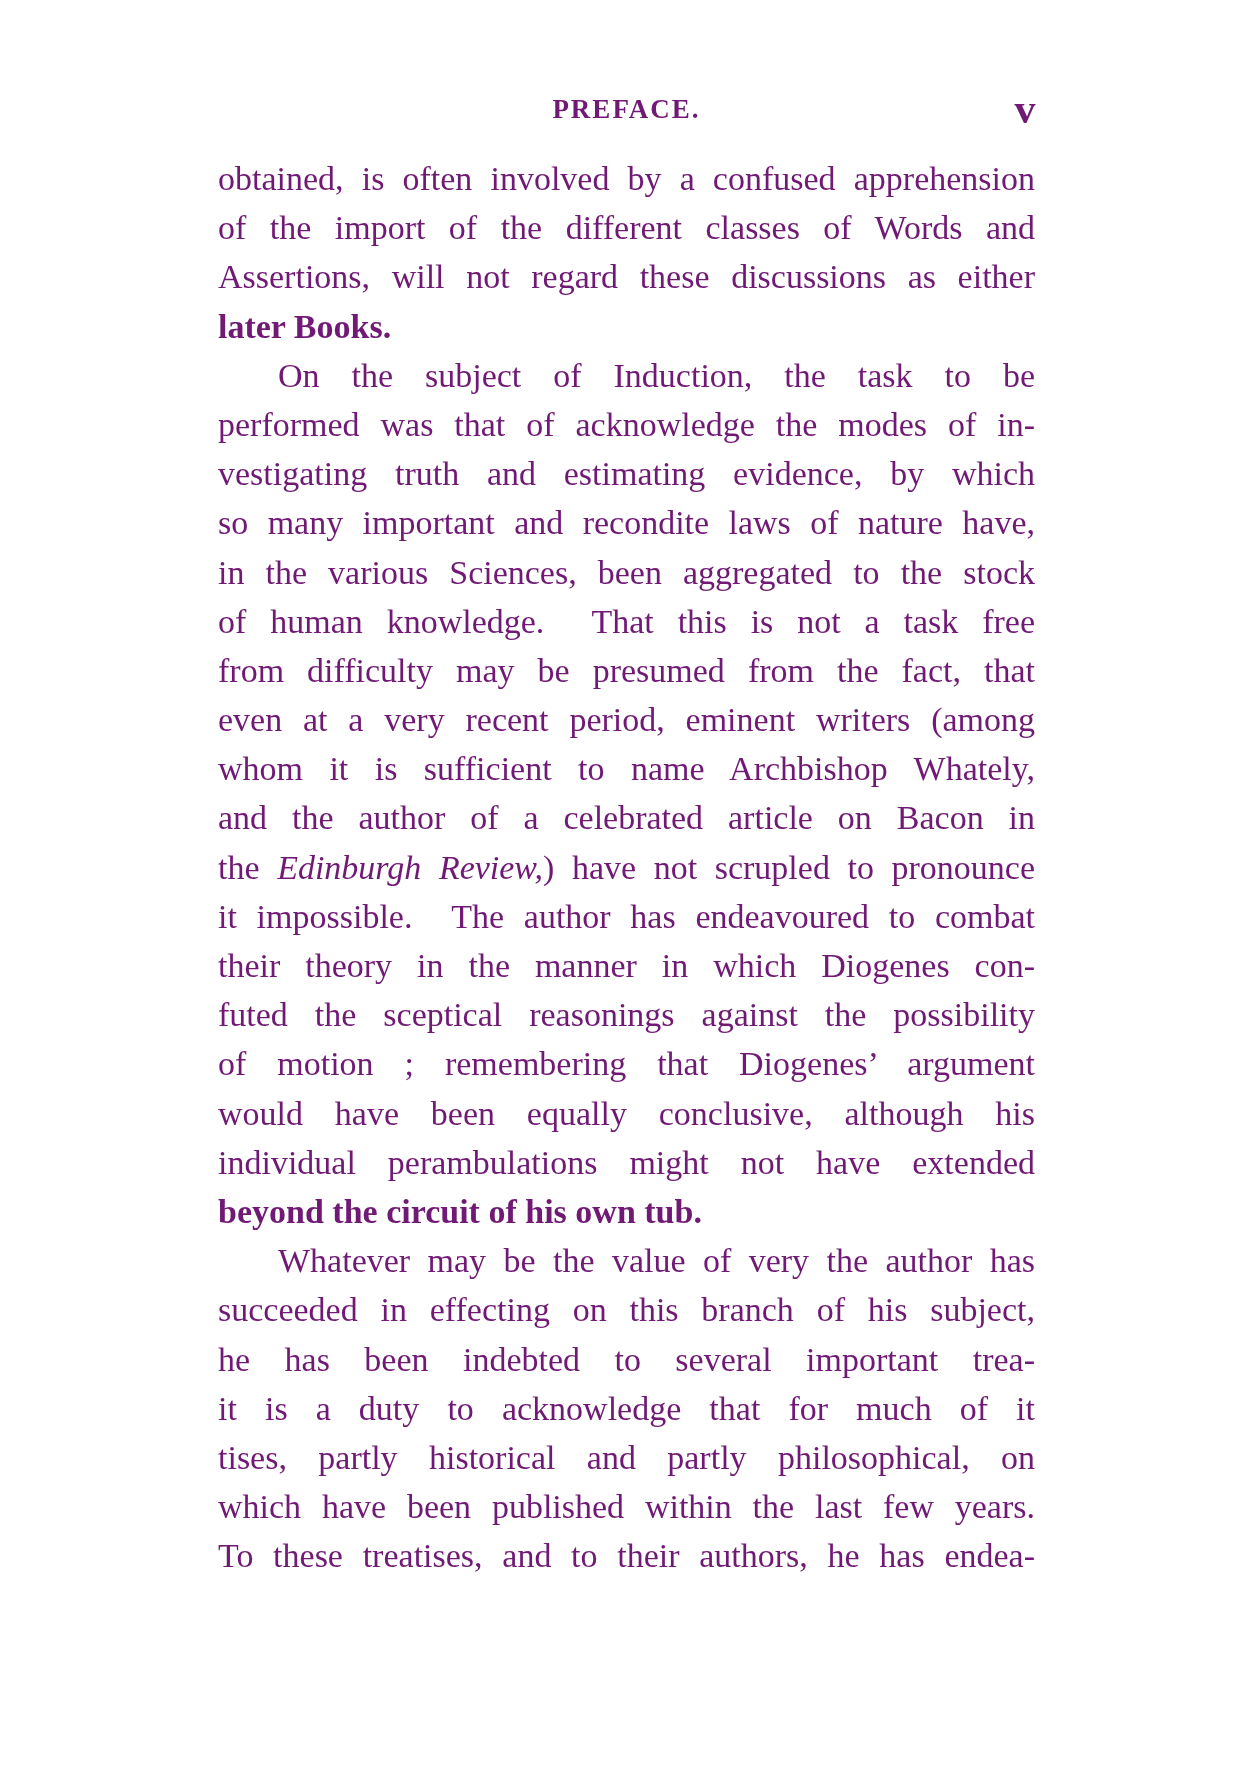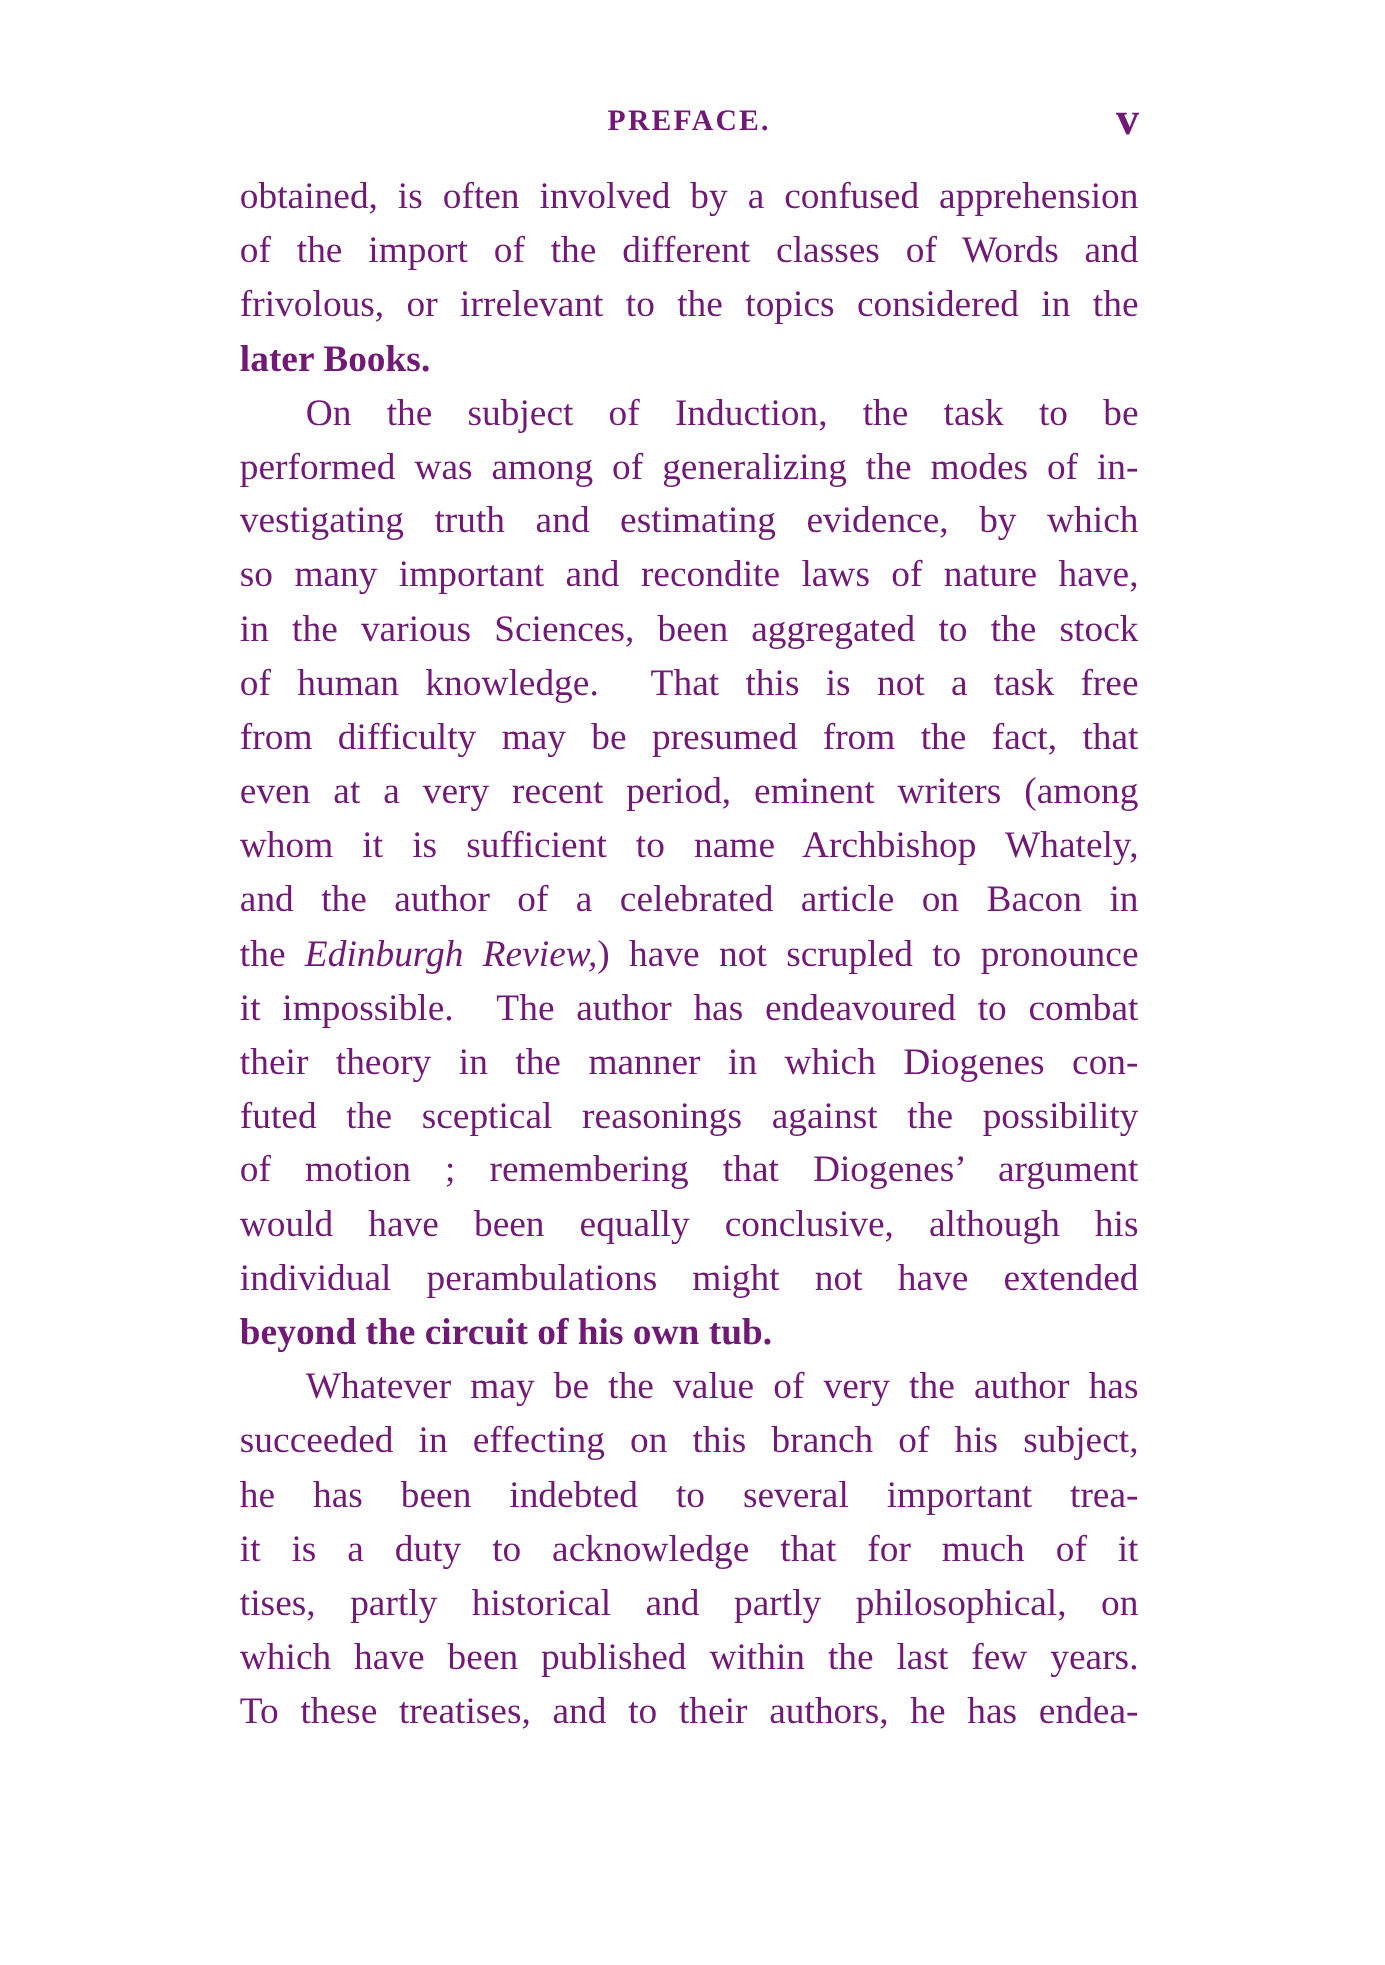--- a/index.html
+++ b/index.html
@@ -69,24 +69,24 @@
 </style>
 </head>
 <body>
 
 <div class="page">
   <div class="running-title">PREFACE.</div>
   <div class="page-number">v</div>
   <div class="page-body">
       <div class="line"><span>obtained, is often involved by a confused apprehension</span></div>
       <div class="line"><span>of the import of the different classes of Words and</span></div>
-      <div class="line"><span>frivolous, or irrelevant to the topics considered in the</span></div>
+      <div class="line"><span>Assertions, will not regard these discussions as either</span></div>
       <div class="line flush"><span>later Books.</span></div>
       <div class="line indent"><span>On the subject of Induction, the task to be</span></div>
-      <div class="line"><span>performed was among of generalizing the modes of in-</span></div>
+      <div class="line"><span>performed was that of acknowledge the modes of in-</span></div>
       <div class="line"><span>vestigating truth and estimating evidence, by which</span></div>
       <div class="line"><span>so many important and recondite laws of nature have,</span></div>
       <div class="line"><span>in the various Sciences, been aggregated to the stock</span></div>
       <div class="line"><span>of human knowledge.&nbsp; That this is not a task free</span></div>
       <div class="line"><span>from difficulty may be presumed from the fact, that</span></div>
       <div class="line"><span>even at a very recent period, eminent writers (among</span></div>
       <div class="line"><span>whom it is sufficient to name Archbishop Whately,</span></div>
       <div class="line"><span>and the author of a celebrated article on Bacon in</span></div>
       <div class="line"><span>the </span><span class="italic">Edinburgh Review,</span><span>) have not scrupled to pronounce</span></div>
       <div class="line"><span>it impossible.&nbsp; The author has endeavoured to combat</span></div>

